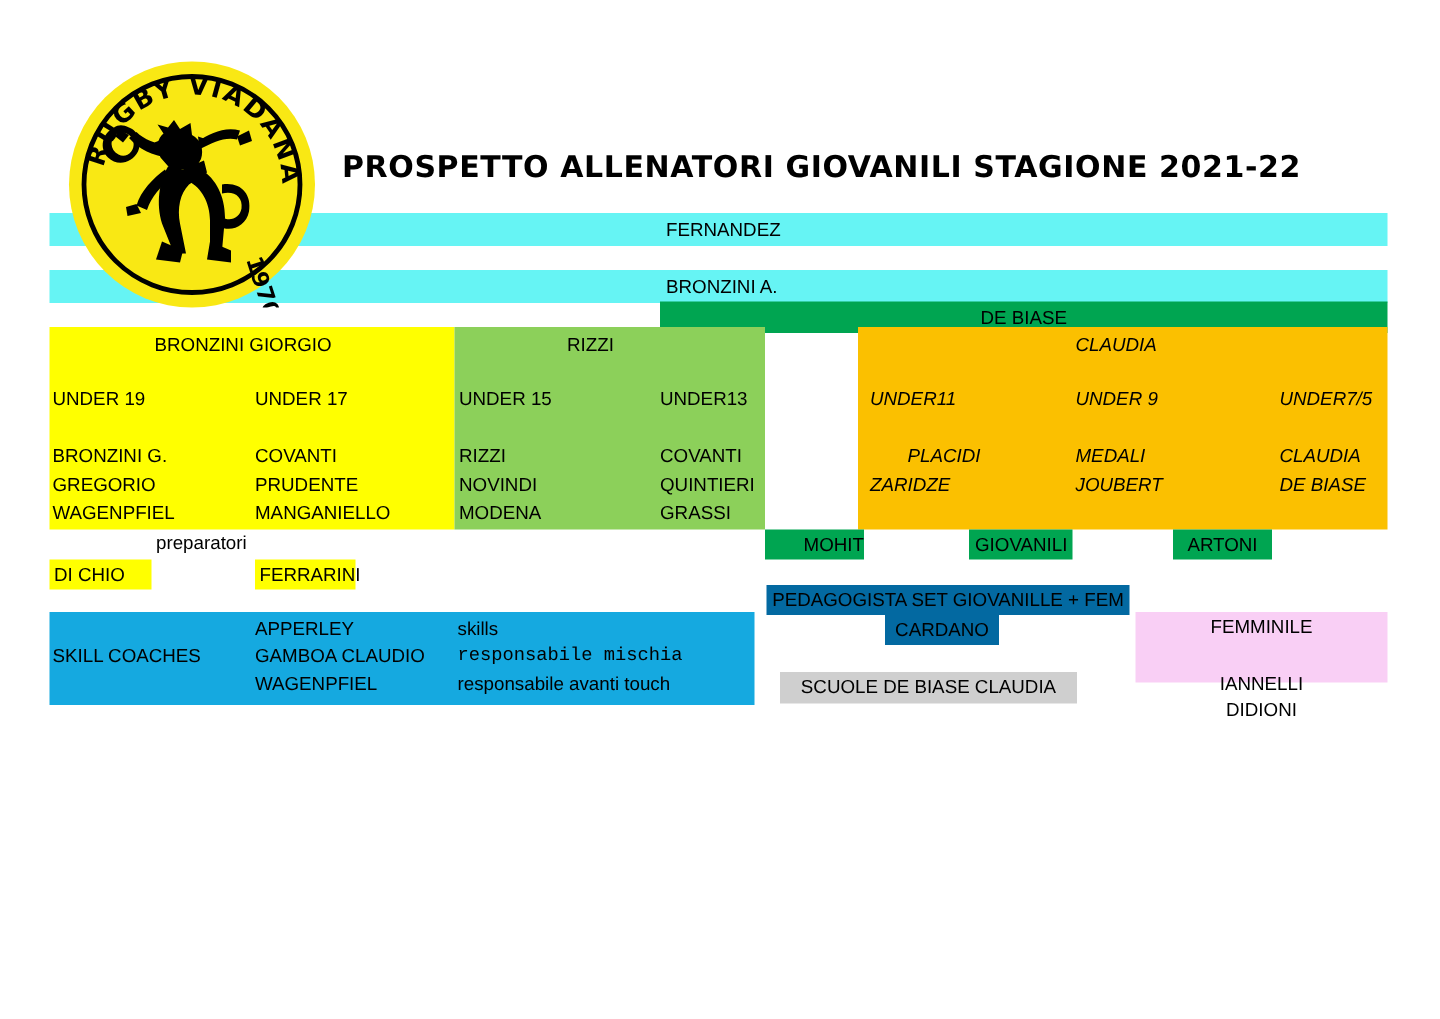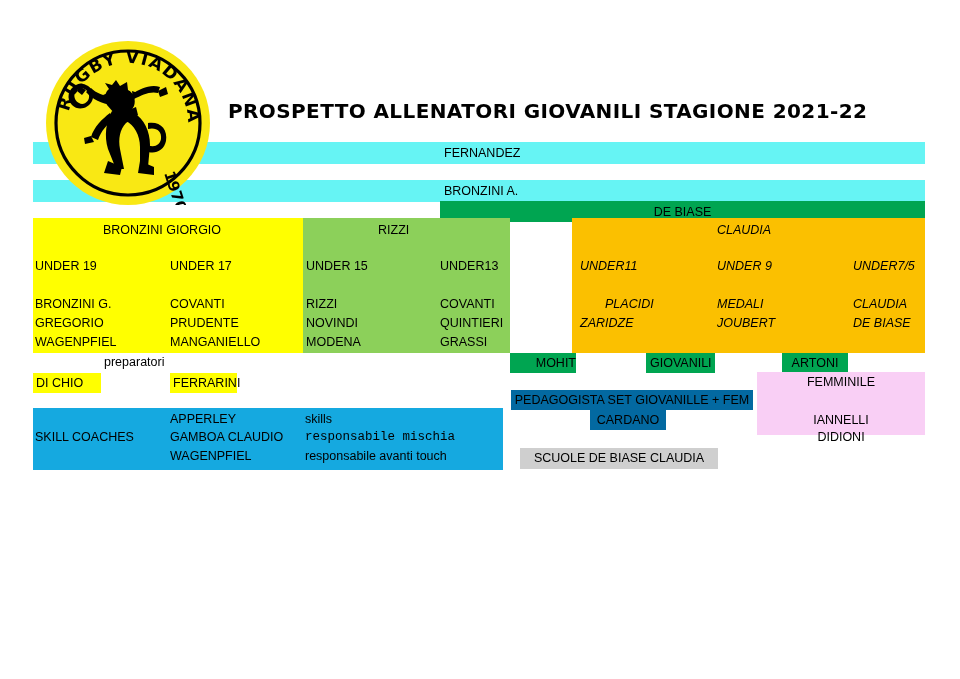--- a/index.html
+++ b/index.html
@@ -146,21 +146,21 @@
     <span class="name" style="left:272px;top:22px;font-family:Liberation Mono, monospace;">responsabile mischia</span>
     <span class="name" style="left:272px;top:41px;">responsabile avanti touch</span>
   </div>
 
   <div class="badge darkorange" style="left:511px;top:390px;width:242px;height:20px;line-height:20px;">PEDAGOGISTA SET GIOVANILLE + FEM</div>
 
   <div class="badge darkorange" style="left:590px;top:410px;width:76px;height:20px;line-height:20px;">CARDANO</div>
 
   <div class="badge gray" style="left:520px;top:448px;width:198px;height:21px;line-height:21px;">SCUOLE  DE BIASE  CLAUDIA</div>
 
-  <div class="band pink" style="left:757px;top:372px;width:168px;height:63px;">
+  <div class="band pink" style="left:757px;top:408px;width:168px;height:47px;">
     <span class="lbl ctr" style="left:0;top:3px;width:168px;text-align:center;">FEMMINILE</span>
     <span class="lbl ctr" style="left:0;top:22px;width:168px;text-align:center;margin-top:36px;">DIDIONI</span>
     <span class="lbl ctr" style="left:0;top:41px;width:168px;text-align:center;">IANNELLI</span>
   </div>
 
   <div class="logo">
     <svg viewBox="0 0 164 164" xmlns="http://www.w3.org/2000/svg">
       <defs>
         <path id="arcTop" d="M 22,82 A 60,60 0 0 1 142,82" fill="none"></path>
       </defs>

